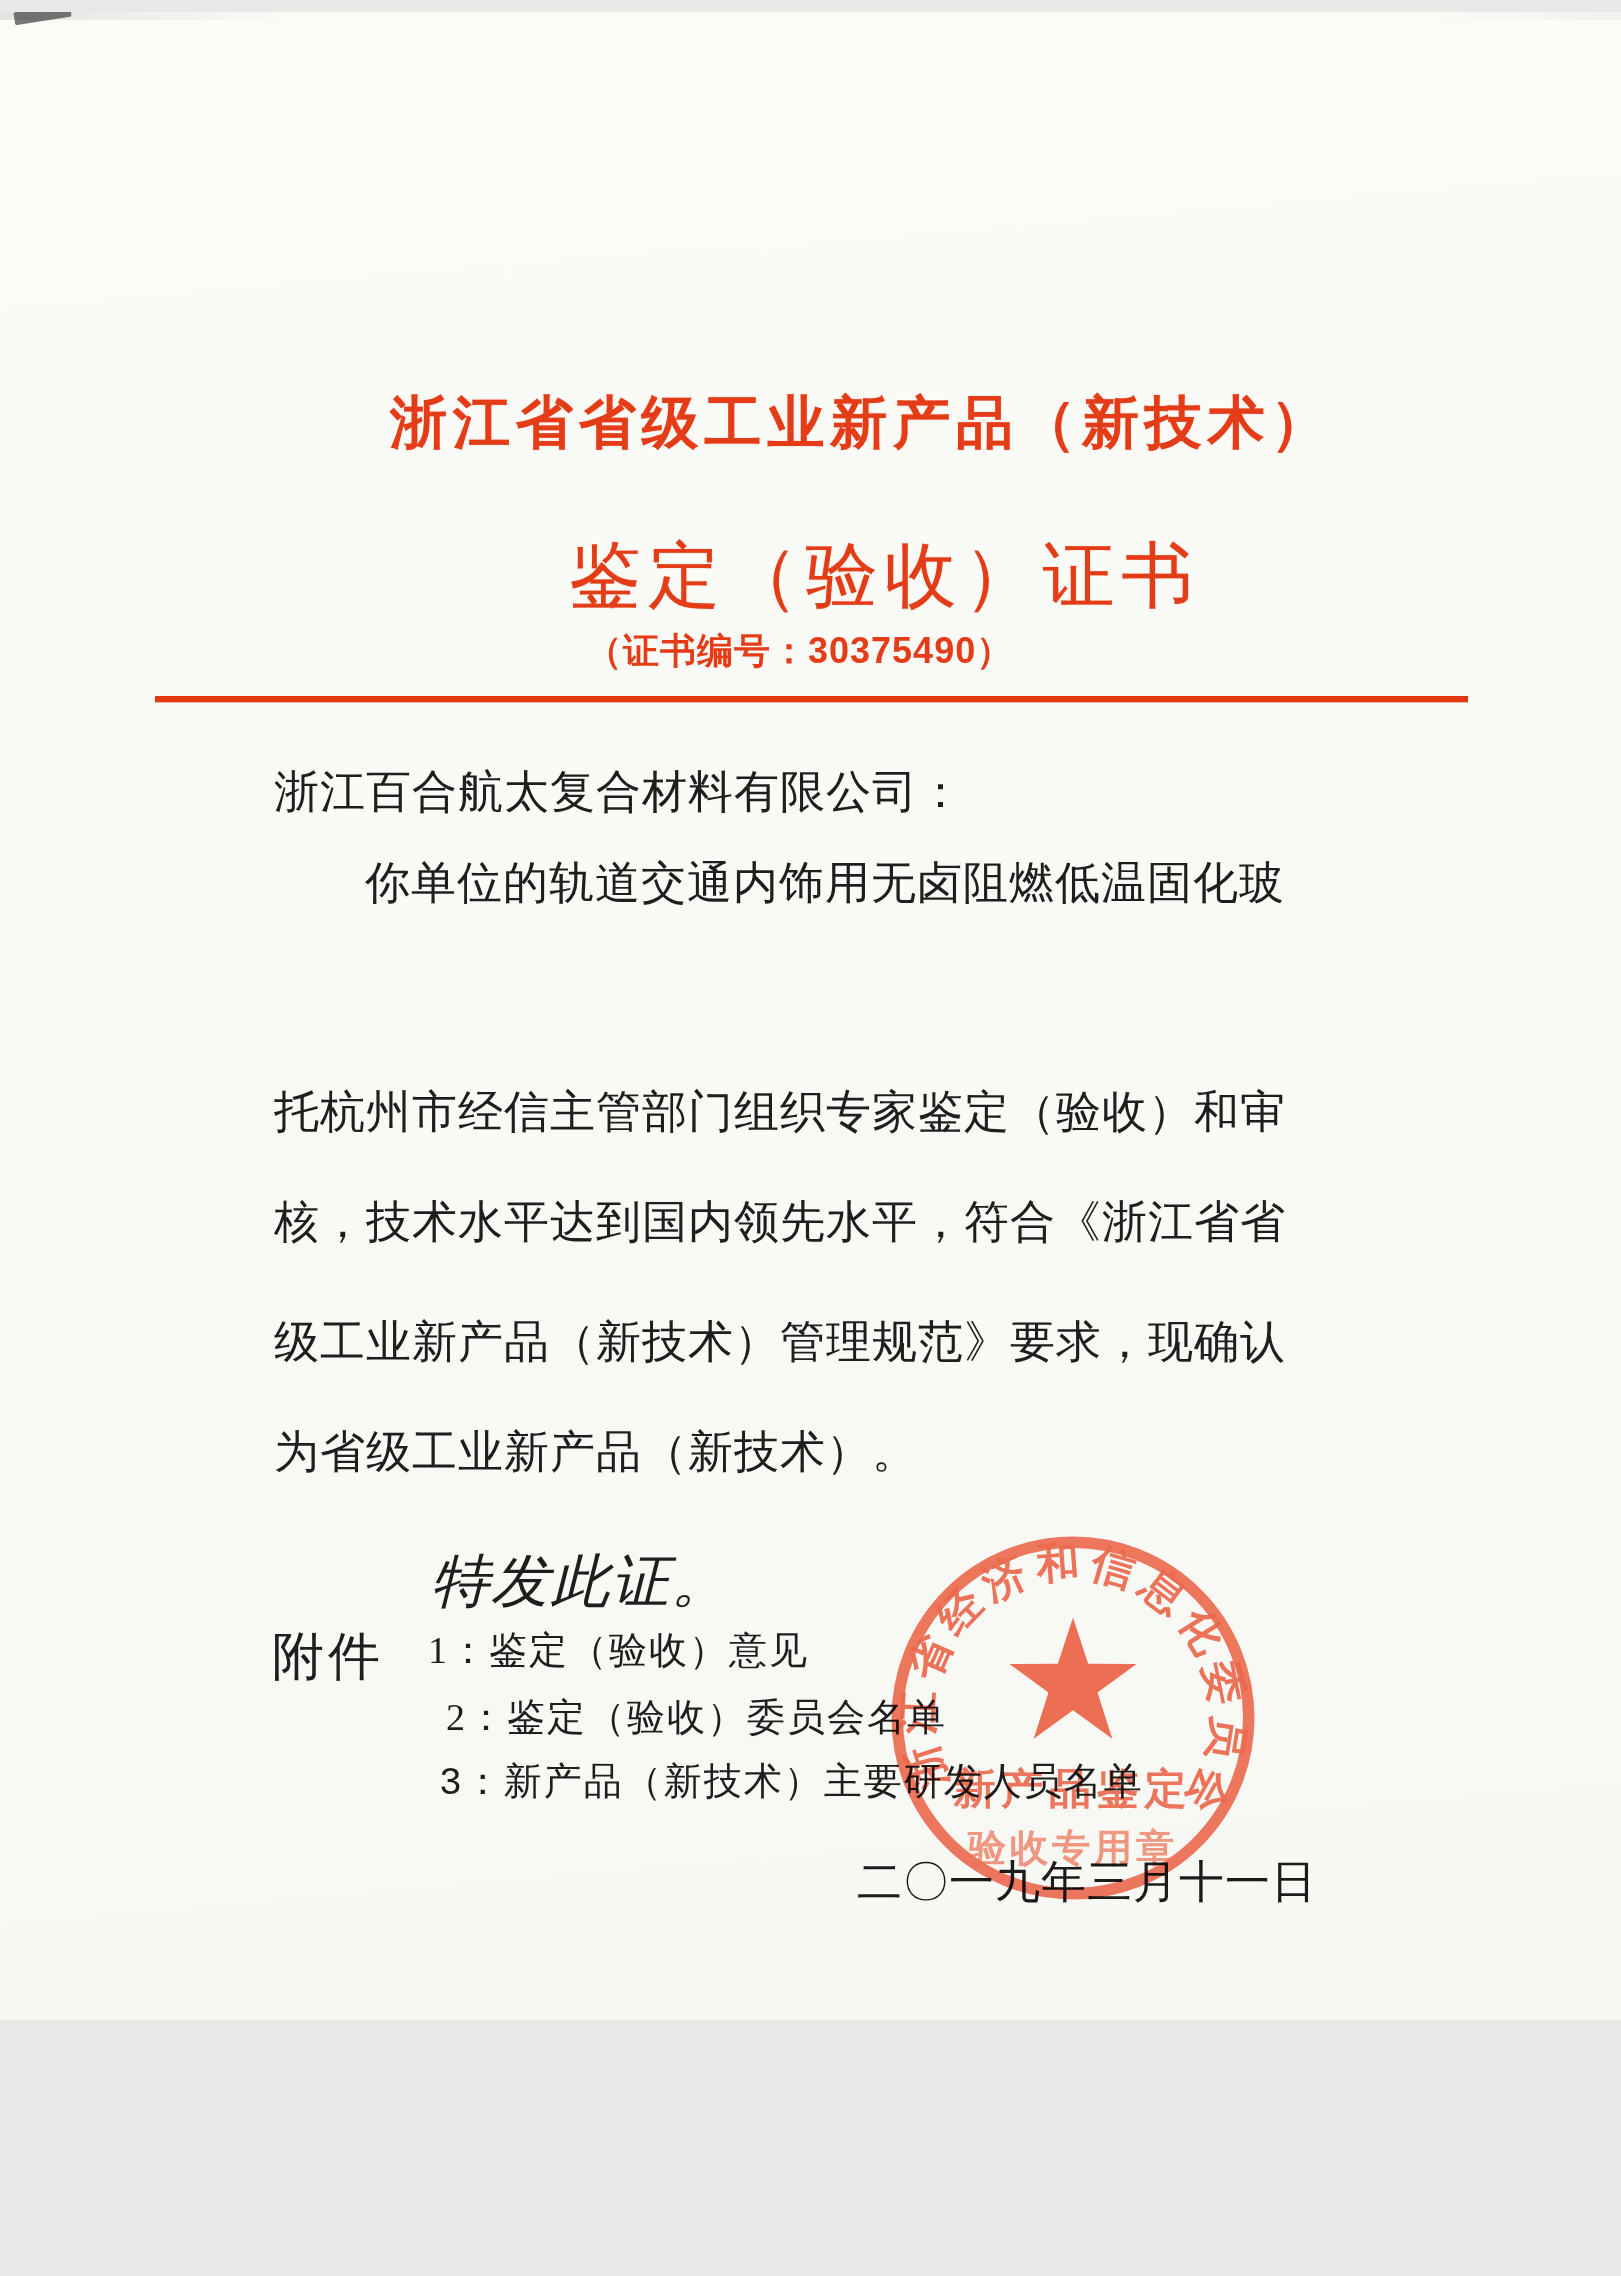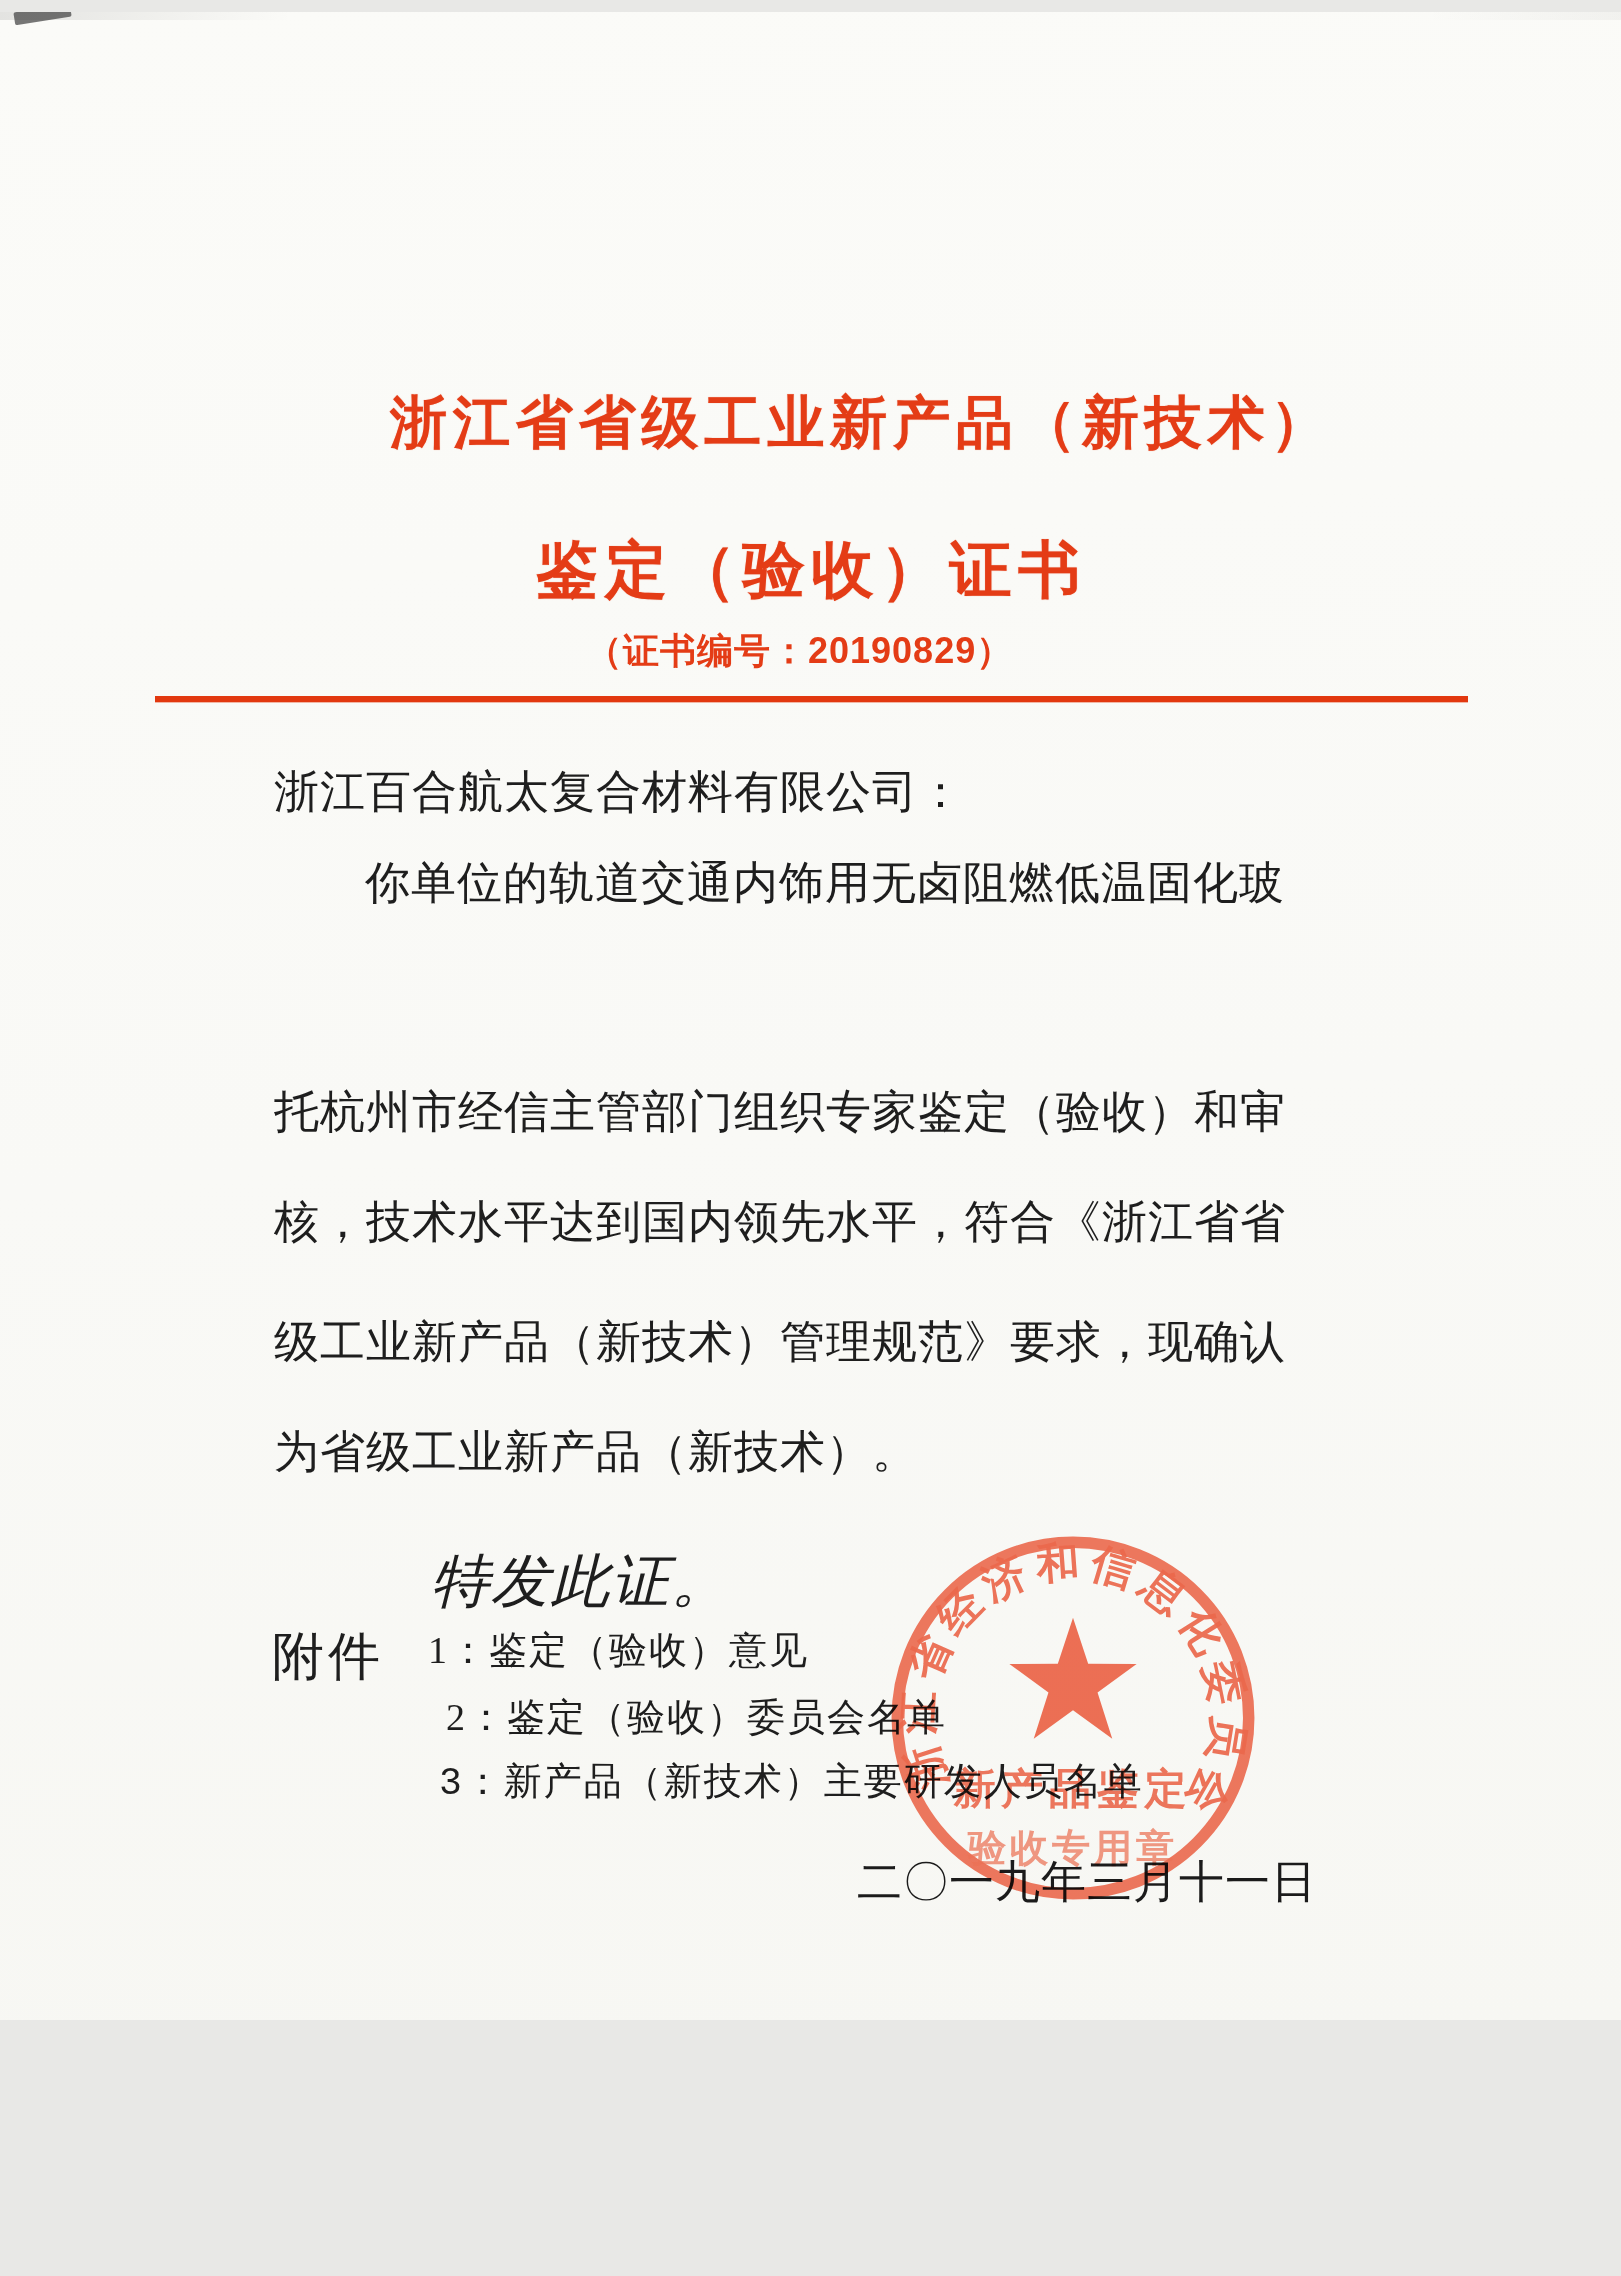--- a/index.html
+++ b/index.html
@@ -29,23 +29,23 @@
 
   .title1 {
     position: absolute; left: 390px; top: 382px;
     font-family: "Liberation Sans", sans-serif;
     font-size: 57px; font-weight: bold; line-height: 1;
     letter-spacing: 5.9px; color: #e43c16;
     text-shadow: 0 0 1px rgba(228,60,22,.55);
     white-space: nowrap;
   }
   .title2 {
-    position: absolute; left: 536px; top: 527px;
+    position: absolute; left: 569px; top: 527px;
     font-family: "Liberation Sans", sans-serif;
-    font-size: 62px; font-weight: bold; line-height: 1;
+    font-size: 72px; font-weight: normal; line-height: 1;
     letter-spacing: 6.9px; color: #e43c16;
     text-shadow: 0 0 1px rgba(228,60,22,.55);
     white-space: nowrap;
   }
   .certno {
     position: absolute; left: 586px; top: 621px;
     font-family: "Liberation Sans", sans-serif;
     font-size: 36px; font-weight: bold; line-height: 1;
     letter-spacing: 1px; color: #e43c16;
     white-space: nowrap;
@@ -107,21 +107,21 @@
 </head>
 <body>
 
 <div class="page">
 
   <div class="corner-mark"></div>
   <div class="edge-noise"></div>
 
   <div class="title1">浙江省省级工业新产品（新技术）</div>
   <div class="title2">鉴定（验收）证书</div>
-  <div class="certno">（证书编号：20190829）</div>
+  <div class="certno">（证书编号：30375490）</div>
   <div class="redline"></div>
 
   <div class="body-line bl0">你单位的轨道交通内饰用无卤阻燃低温固化玻</div>
   <div class="body-line salutation">浙江百合航太复合材料有限公司：</div>
   <div class="body-line bl2">托杭州市经信主管部门组织专家鉴定（验收）和审</div>
   <div class="body-line bl3">核，技术水平达到国内领先水平，符合《浙江省省</div>
   <div class="body-line bl4">级工业新产品（新技术）管理规范》要求，现确认</div>
   <div class="body-line bl5">为省级工业新产品（新技术）。</div>
 
   <div class="issuance">特发此证。</div>

